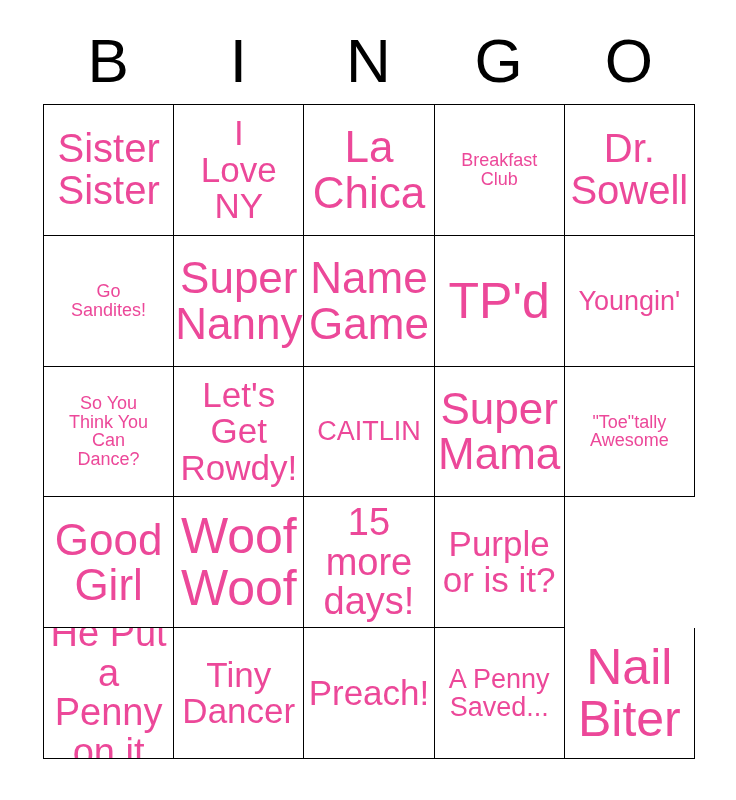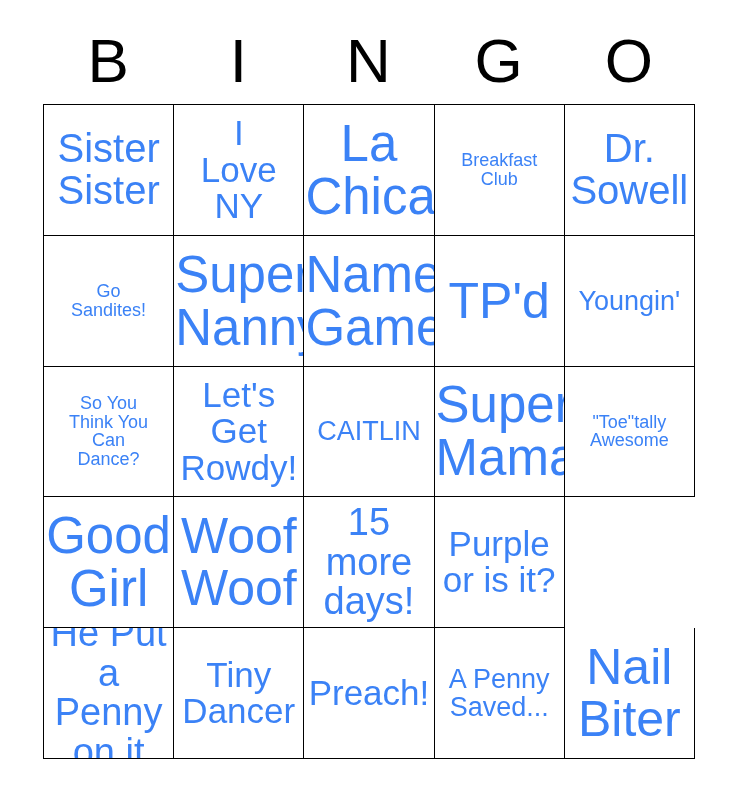--- a/index.html
+++ b/index.html
@@ -65,28 +65,28 @@
     overflow: hidden;
     background: #ffffff;
   }
   .cell-text {
     display: block;
     width: 100%;
     text-align: center;
     line-height: 1.04;
     white-space: pre-line;
     font-weight: 400;
-    color: #3b82f6;
+    color: #ec4899;
     padding: 0 1px;
     box-sizing: border-box;
   }
 
   
   .fs-xxl  { font-size: 50px; }
-  .fs-xl   { font-size: 51px; }
+  .fs-xl   { font-size: 44px; }
   .fs-lg   { font-size: 40px; }
   .fs-md   { font-size: 35px; }
   .fs-sm   { font-size: 38px; }
   .fs-xs   { font-size: 27px; }
   .fs-xxs  { font-size: 18px; }
 </style>
 </head>
 <body>
 
 <div id="bingo-card">

